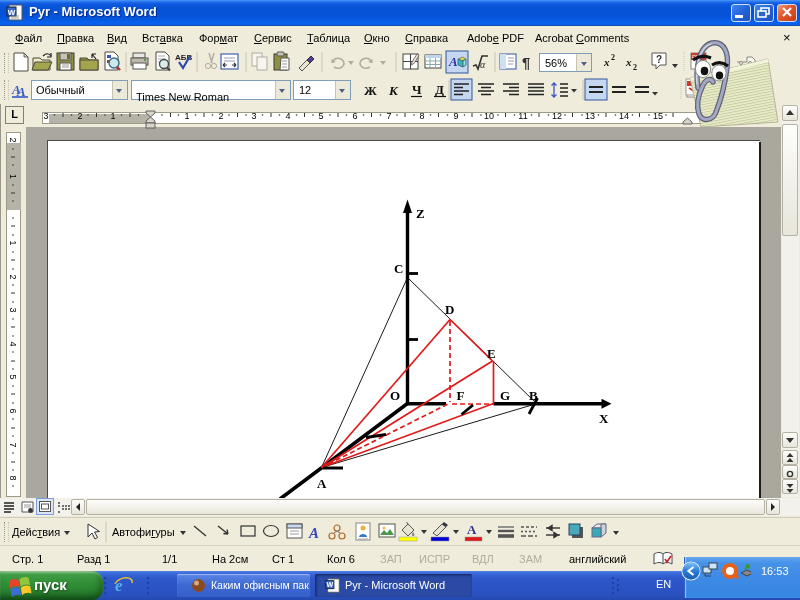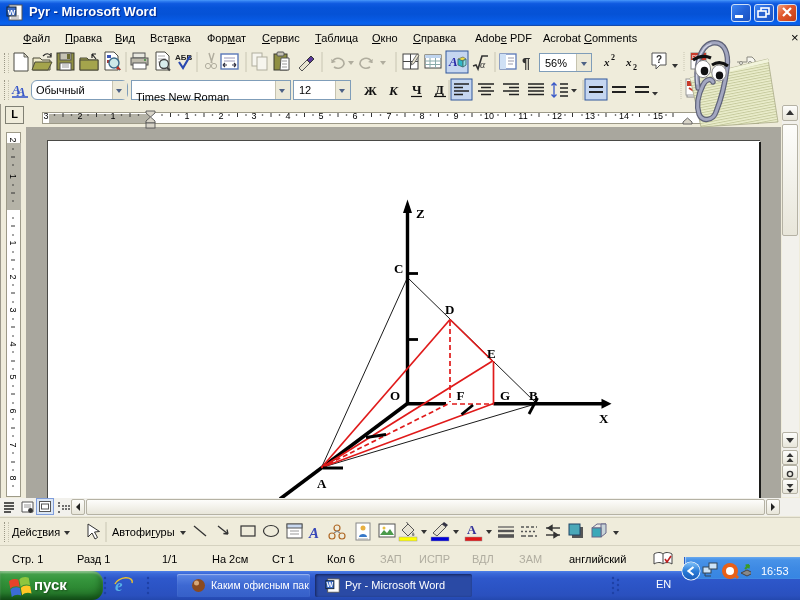--- a/index.html
+++ b/index.html
@@ -8,21 +8,21 @@
 #titlebar{left:0;top:0;width:800px;height:26px;
 background:linear-gradient(#4A9AFB 0%,#2E7CF0 5%,#0F5AE0 14%,#0653D8 30%,#0552D6 55%,#0759E2 75%,#0962EE 88%,#0A5FE8 94%,#1A4290 100%);}
 #titlebar .ticon{left:6px;top:4px;width:18px;height:18px;}
 #titlebar .ttext{left:29px;top:4px;color:#fff;font-size:13px;font-weight:bold;text-shadow:1px 1px 1px #00268a;}
 .wbtn{top:4px;width:20px;height:18px;border-radius:3px;border:1px solid #cfe0f7;box-sizing:border-box;color:#fff;}
 .wbtn.min{left:731px;background:linear-gradient(135deg,#3F87F5 0%,#2463d8 50%,#1b51c0 100%);}
 .wbtn.res{left:754px;background:linear-gradient(135deg,#3F87F5 0%,#2463d8 50%,#1b51c0 100%);}
 .wbtn.cls{left:777px;background:linear-gradient(135deg,#F0A080 0%,#E25A2D 40%,#C63B13 100%);}
 
 #menubar{left:0;top:26px;width:800px;height:24px;background:#EFECDB;border-bottom:1px solid #d8d5c2;font-size:11px;color:#000;}
-#menubar span.mi{position:absolute;top:6px;margin-left:8px;}
+#menubar span.mi{position:absolute;top:6px;}
 u{text-decoration:underline;}
 
 #tb1{left:0;top:50px;width:800px;height:26px;background:#EFECDB;}
 #tb2{left:0;top:76px;width:800px;height:28px;background:#EFECDB;border-bottom:1px solid #c9c6b4;}
 .grip{width:3px;border-left:1px dotted #9a9786;border-right:1px dotted #c5c2af;}
 .combo{background:#fff;border:1px solid #7f9db9;box-sizing:border-box;font-size:11px;color:#000;}
 .combo .cbt{position:absolute;right:0px;top:0px;bottom:0px;width:14px;background:#ECE9D8;border-left:1px solid #c6c3b0;}
 .cbarrow{position:absolute;width:0;height:0;border:3px solid transparent;border-top:4px solid #4d6185;}
 
 #docarea{left:0;top:104px;width:800px;height:412px;background:#EFECDB;}
@@ -47,21 +47,21 @@
 #statusbar .g{color:#b0ada0;}
 
 #taskbar{left:0;top:571px;width:800px;height:29px;background:linear-gradient(#4E80E8 0%,#3A68D8 9%,#2E58CB 25%,#2B53C4 60%,#2A50BE 85%,#2348AE 100%);}
 #startbtn{left:0;top:571px;width:103px;height:29px;border-radius:0 11px 11px 0;
 background:linear-gradient(#63B163 0%,#429E48 12%,#35953C 30%,#2E8A34 55%,#287E2E 78%,#1F6A26 92%,#1A5C20 100%);
 box-shadow:inset -3px -4px 7px rgba(0,40,0,.4), inset 0 2px 2px rgba(255,255,255,.3);}
 #startbtn .stext{position:absolute;left:34px;top:5px;color:#fff;font-size:15px;font-weight:bold;text-shadow:1px 1px 2px #1a4a1a;}
 .taskbtn{top:574px;height:23px;border-radius:2px;color:#fff;font-size:11px;white-space:nowrap;overflow:hidden;}
 #task1{left:177px;width:133px;background:linear-gradient(#5B86E4,#3D68D2 50%,#3660C8);box-shadow:inset 0 1px 1px rgba(255,255,255,.4);}
 #task2{left:315px;width:157px;background:#2A4AA5;box-shadow:inset 1px 1px 3px rgba(0,0,20,.55);}
-#tray{left:684px;top:557px;width:116px;height:22px;background:linear-gradient(#61A5EE 0%,#4792E8 15%,#3E8AE4 50%,#3685E2 100%);border-left:1px solid #2C61C8;box-shadow:inset 1px 0 1px rgba(255,255,255,.5);}
+#tray{left:684px;top:557px;width:116px;height:41px;background:linear-gradient(#61A5EE 0%,#4792E8 15%,#3E8AE4 50%,#3685E2 100%);border-left:1px solid #2C61C8;box-shadow:inset 1px 0 1px rgba(255,255,255,.5);}
 #clock{position:absolute;left:76px;top:8px;color:#fff;font-size:11px;}
 </style></head>
 <body>
 
 <div id="titlebar" class="abs">
   <svg class="abs ticon" viewBox="0 0 18 18">
     <rect x="3" y="1" width="13" height="15" fill="#fdfdfd" stroke="#555" stroke-width="1"></rect>
     <rect x="1" y="3" width="9" height="9" fill="#3C6CC8" stroke="#123"></rect>
     <text x="5.5" y="10.5" font-size="8" fill="#fff" text-anchor="middle" font-weight="bold">W</text>
     <path d="M5 14h8M5 12h8" stroke="#888" stroke-width="0.8"></path>
@@ -318,21 +318,21 @@
       </g>
   <path d="M652 16 l6 0 -3 3.5 z" fill="#333"></path>
   <line x1="681" y1="4" x2="681" y2="24" stroke="#c8c5b2" stroke-dasharray="1 1"></line>
 
   <g transform="translate(687,5)">
         <rect x="0" y="0" width="14" height="16" fill="#fff" stroke="#888"></rect>
         <path d="M0 0 h14 v6 h-14 z" fill="#C83A2A"></path>
         <text x="2" y="13" font-size="8" fill="#C22" font-family="Liberation Serif" font-weight="bold">A</text>
       </g>
  </svg>
- <div class="abs combo" style="left:31px;top:4px;width:97px;height:20px;border-radius:6px;">
+ <div class="abs combo" style="left:31px;top:4px;width:97px;height:20px;">
    <span style="position:absolute;left:4px;top:3px">Обычный</span>
    <span class="cbt"></span>
    <span class="cbarrow" style="right:5px;top:8px"></span>
  </div>
  <div class="abs combo" style="left:131px;top:4px;width:160px;height:20px;">
    <span style="position:absolute;left:4px;top:10px">Times New Roman</span>
    <span class="cbt"></span>
    <span class="cbarrow" style="right:5px;top:8px"></span>
  </div>
  <div class="abs combo" style="left:293px;top:4px;width:58px;height:20px;">

